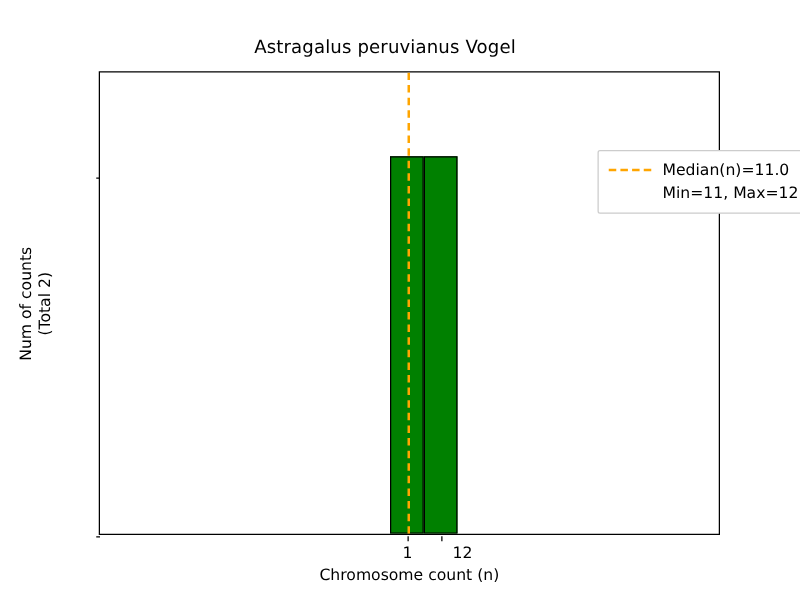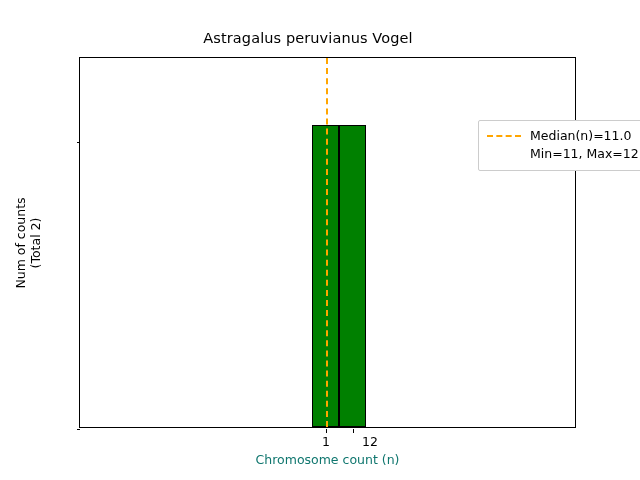--- a/index.html
+++ b/index.html
@@ -96,21 +96,21 @@
   }
 
   
   #xlabel {
     position: absolute;
     left: 79px;
     top: 452px;
     width: 497px;
     text-align: center;
     font-size: 12.5px;
-    color: #0f766e;
+    color: #000000;
   }
   #ylabel-wrap {
     position: absolute;
     left: 0px;
     top: 57px;
     height: 371px;
     width: 56px;
   }
   #ylabel {
     position: absolute;

